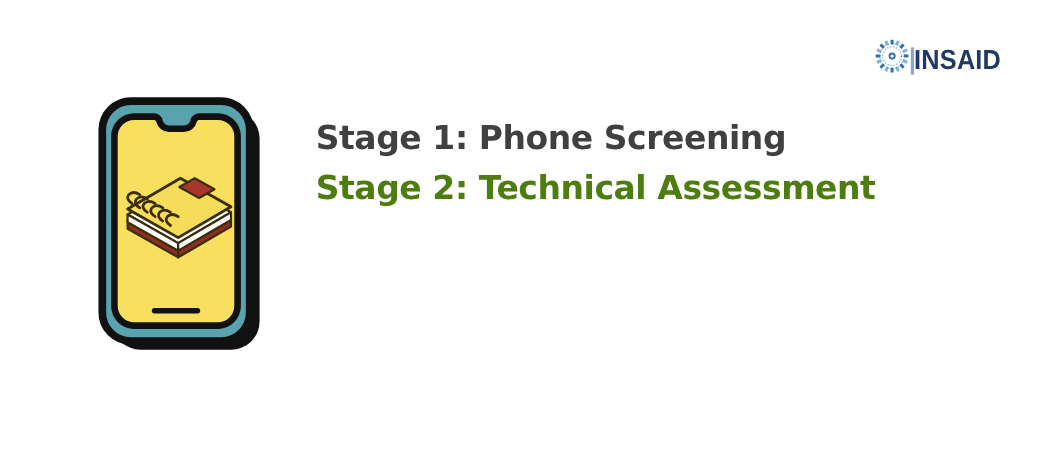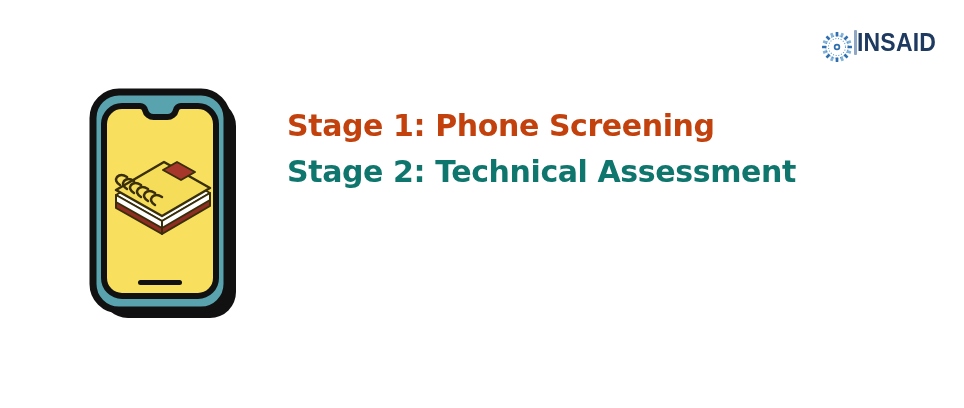--- a/index.html
+++ b/index.html
@@ -14,26 +14,26 @@
     position: relative;
     width: 964px;
     height: 408px;
     background: #ffffff;
     overflow: hidden;
   }
 
   
   #brand-logo {
     position: absolute;
-    left: 820px;
+    left: 794px;
     top: 30px;
     width: 112px;
     height: 38px;
     display: flex;
-    align-items: flex-start;
+    align-items: flex-end;
     gap: 0;
   }
   #brand-mark {
     width: 34px;
     height: 34px;
     flex: 0 0 34px;
     display: block;
   }
   #brand-divider {
     width: 3px;
@@ -72,22 +72,22 @@
     width: 600px;
   }
   .stage-line {
     font-family: "DejaVu Sans", sans-serif;
     font-size: 30px;
     font-weight: bold;
     line-height: 46px;
     letter-spacing: -0.4px;
     white-space: nowrap;
   }
-  .stage-line.dark   { color: #c2410c; }
-  .stage-line.accent { color: #0f766e; }
+  .stage-line.dark   { color: #404040; }
+  .stage-line.accent { color: #4d7c0f; }
 </style>
 </head>
 <body>
 
 <div id="slide">
 
   <div id="brand-logo">
     <svg id="brand-mark" viewBox="0 0 100 100" aria-hidden="true">
       <g fill="#2f6fae">
         <circle cx="50" cy="50" r="7" fill="none" stroke="#2f6fae" stroke-width="5"></circle>

